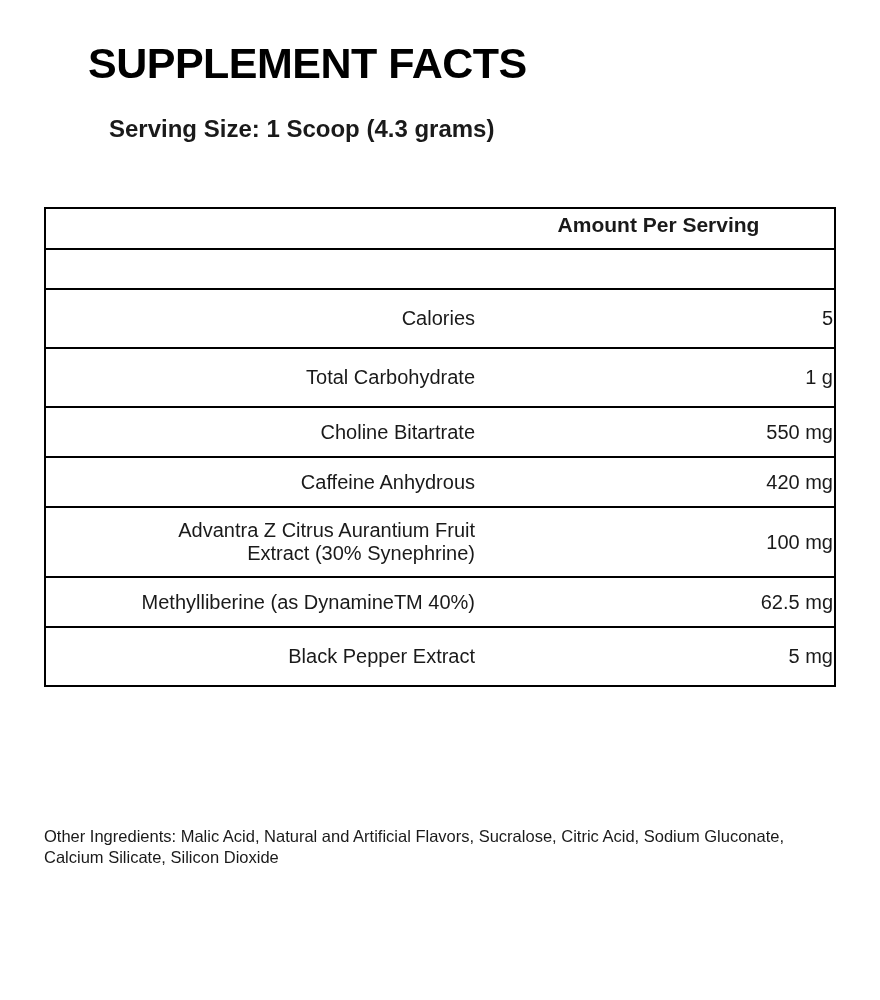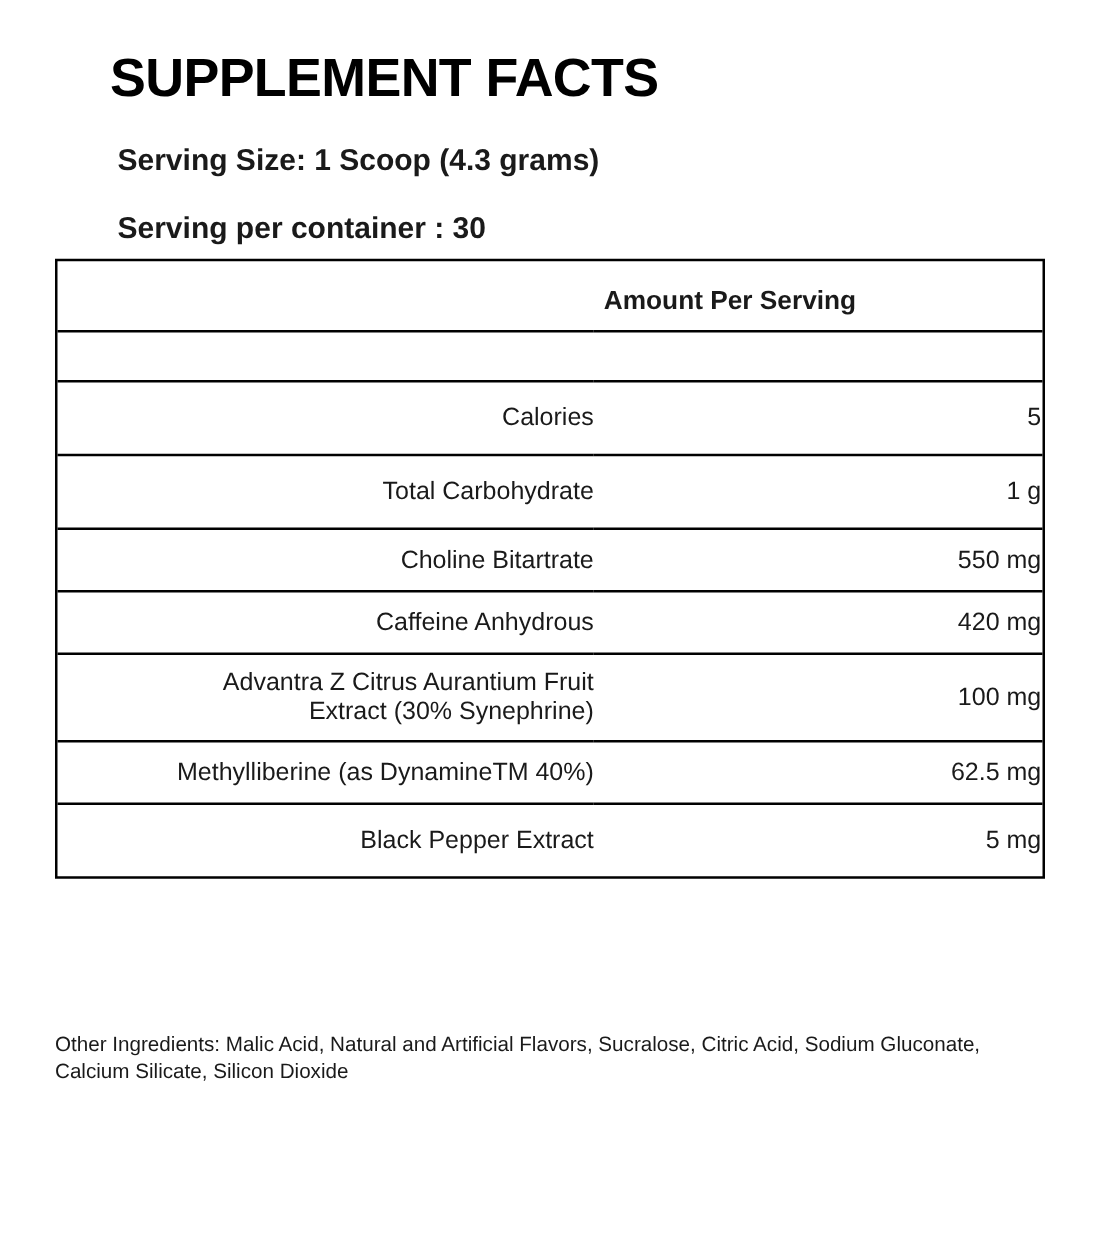--- a/index.html
+++ b/index.html
@@ -31,20 +31,21 @@
     margin: 0;
     padding: 40px 0 0 88px;
     line-height: 1.1;
   }
   .serving-line {
     font-size: 24px;
     font-weight: 700;
     color: #1a1a1a;
     padding-left: 94px;
     line-height: 1.2;
+    margin-left: 15px;
   }
   .serving-size {
     margin-top: 28px;
   }
   .serving-container {
     margin-top: 25px;
   }
   .facts-table {
     position: absolute;
     left: 44px;
@@ -63,22 +64,22 @@
     font-size: 20px;
     color: #1a1a1a;
     text-align: right;
   }
   .col-name { width: 55%; }
   .col-amt  { width: 45%; }
 
   .hdr td {
     font-weight: 700;
     font-size: 21px;
-    padding: 20px 0 11px 0;
-    text-align: left;
+    padding: 4px 0 11px 0;
+    text-align: center;
   }
   .hdr .col-amt { padding-left: 8px; }
   .row-sep td {
     border-top: 2px solid #000;
   }
   .spacer td {
     height: 36px;
     border-top: 2px solid #000;
   }
   .nm {
@@ -105,21 +106,20 @@
   }
 </style>
 </head>
 <body>
 
 <div class="page">
 
   <h1 class="title">SUPPLEMENT FACTS</h1>
 
   <div class="serving-line serving-size">Serving Size: 1 Scoop (4.3 grams)</div>
-  <div class="serving-line serving-container">Serving per container : 30</div>
 
   <div class="facts-table">
     <table>
       <tbody>
           <tr class="hdr">
         <td class="col-name nm"></td>
         <td class="col-amt">Amount Per Serving</td>
       </tr>
 
       <tr class="spacer">

